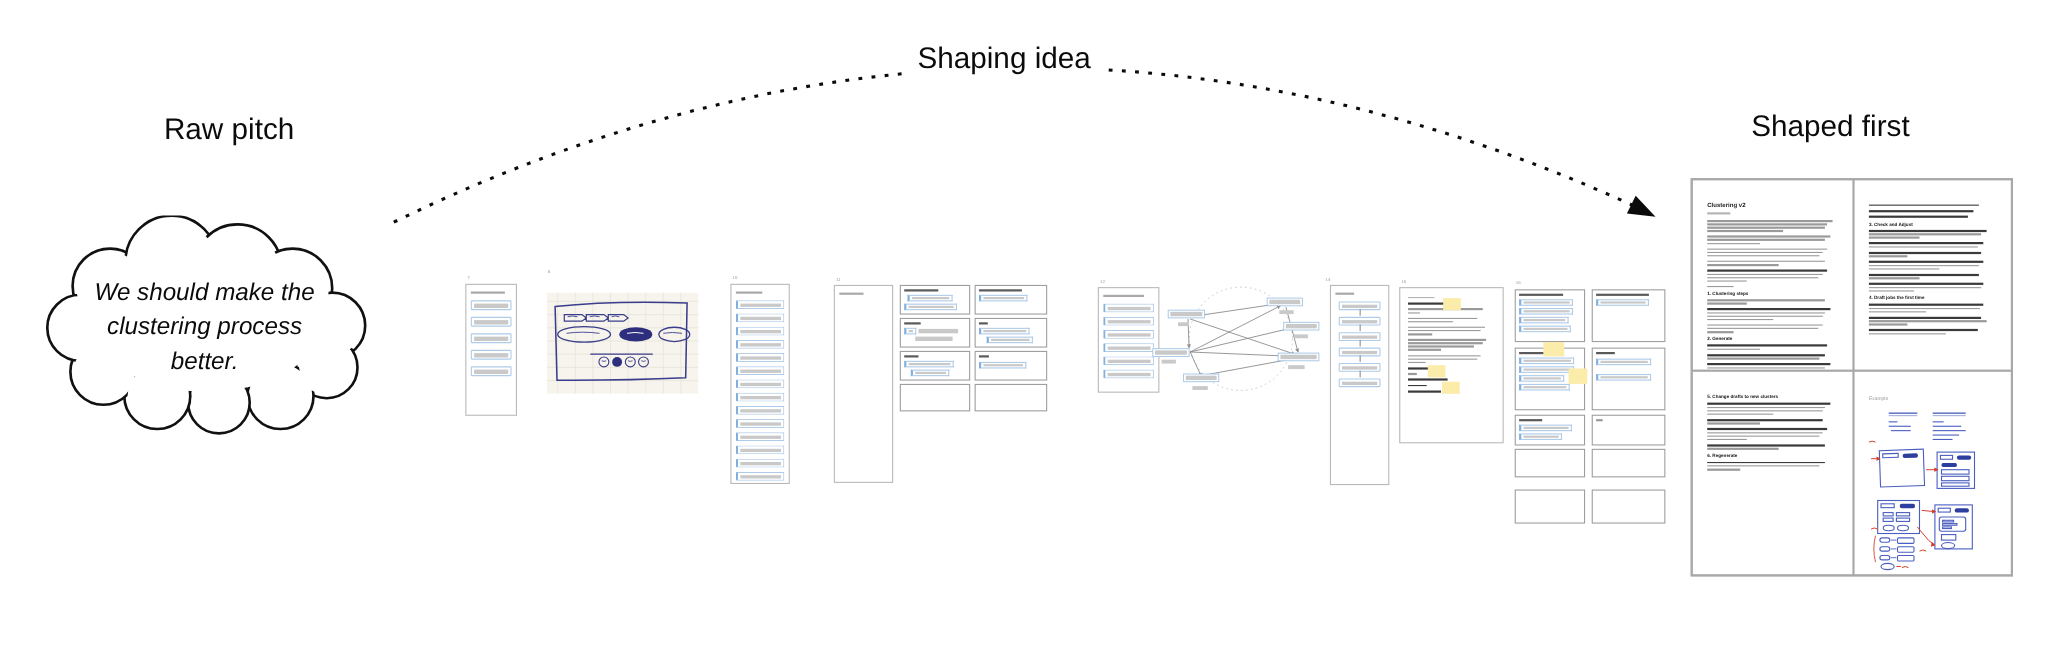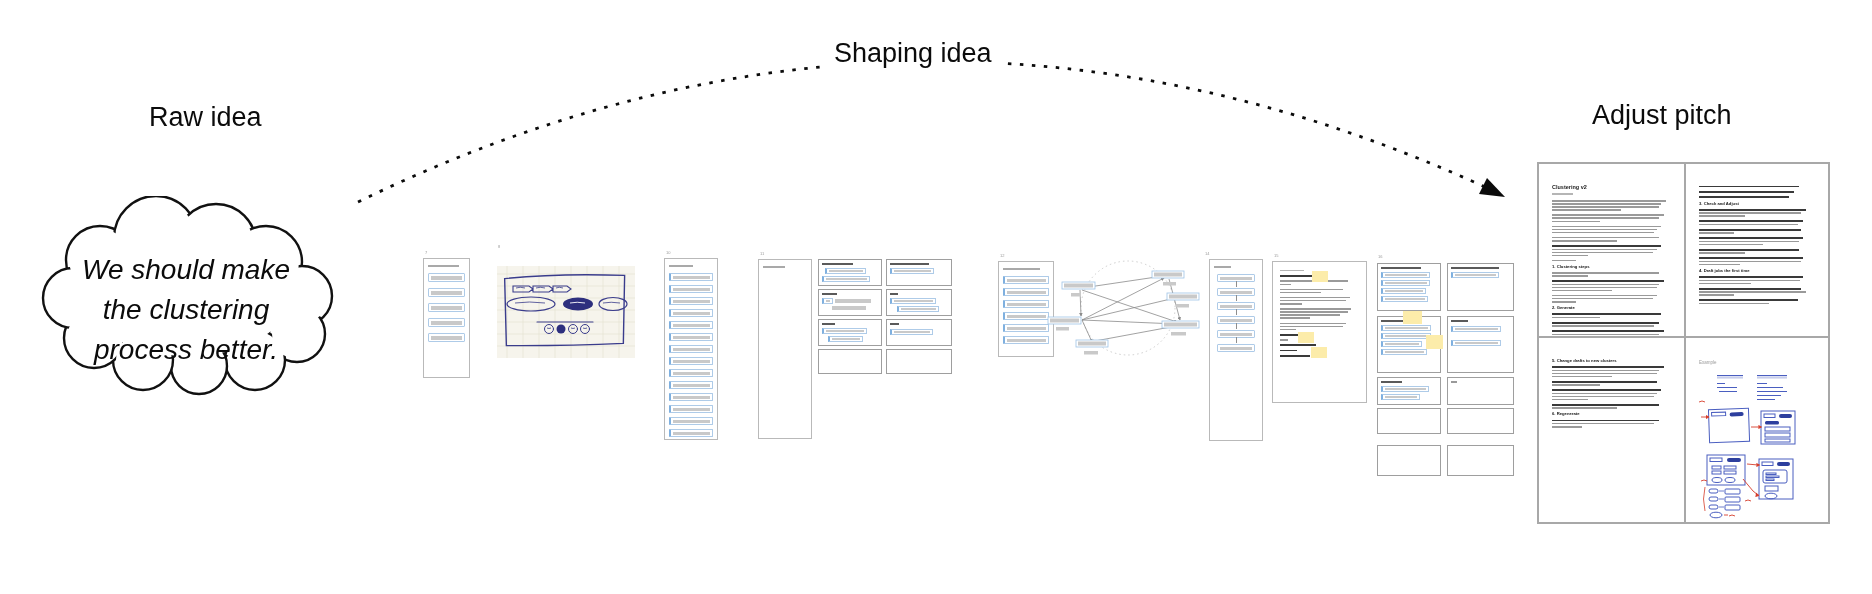--- a/index.html
+++ b/index.html
@@ -5,21 +5,21 @@
   html,body{margin:0;padding:0;background:#ffffff;}
   #canvas{position:relative;width:1872px;height:594px;background:#fff;overflow:hidden;
           font-family:"Liberation Sans","DejaVu Sans",sans-serif;color:#111;}
   .abs{position:absolute;}
 
   
   .h-label{font-size:27px;font-weight:400;color:#0b0b0b;white-space:nowrap;}
   #shaping-label{background:#fff;padding:4px 12px;text-align:center;z-index:3;}
 
   
-  #cloud-text{font-style:italic;font-size:28px;line-height:1.42;text-align:center;z-index:2;color:#0b0b0b;}
+  #cloud-text{font-style:italic;font-size:22px;line-height:1.42;text-align:center;z-index:2;color:#0b0b0b;}
 
   
   .page{position:absolute;background:#fff;border:1px solid #b9b9b9;box-sizing:border-box;}
   .thumb-num{position:absolute;top:-9px;left:1px;font-size:4px;color:#9a9a9a;}
   .pgtitle{height:2px;background:#a9a9a9;margin:2px 0 6px 0;}
 
   
   .irow{position:relative;border:1px solid #aecbe8;background:#fff;border-radius:1px;box-sizing:border-box;}
   .irow.accent{border-left:2px solid #7fb0df;}
   .irow .ibar{position:absolute;left:2px;right:2px;top:1.5px;bottom:1.5px;background:#c9c9c9;}
@@ -51,23 +51,23 @@
 </head>
 <body>
 
 <div id="canvas">
 
   <svg class="abs" style="left:0;top:0;z-index:1;" width="1872" height="594" viewBox="0 0 1872 594">
     <path d="M 358 202 Q 924 -74 1496 192" fill="none" stroke="#0b0b0b" stroke-width="2.8" stroke-dasharray="3.5 8.5"></path>
     <polygon points="1505,197 1479,194 1487,178" fill="#0b0b0b"></polygon>
   </svg>
 
-  <div class="abs h-label" style="left:149px;top:102px;">Raw idea</div>
+  <div class="abs h-label" style="left:149px;top:102px;">Raw pitch</div>
   <div class="abs h-label" id="shaping-label" style="left:822px;top:34px;">Shaping idea</div>
-  <div class="abs h-label" style="left:1592px;top:100px;">Adjust pitch</div>
+  <div class="abs h-label" style="left:1592px;top:100px;">Shaped first</div>
 
   <svg class="abs" style="left:36px;top:196px;" width="304" height="202" viewBox="0 0 304 202">
     <g fill="#ffffff" stroke="#111111" stroke-width="2.4">
       <circle cx="64" cy="64" r="34"></circle>
         <circle cx="120" cy="42" r="42"></circle>
         <circle cx="180" cy="48" r="40"></circle>
       <circle cx="230" cy="66" r="36"></circle>
         <circle cx="266" cy="100" r="30"></circle>
         <circle cx="261" cy="138" r="28"></circle>
       <circle cx="219" cy="164" r="30"></circle>

